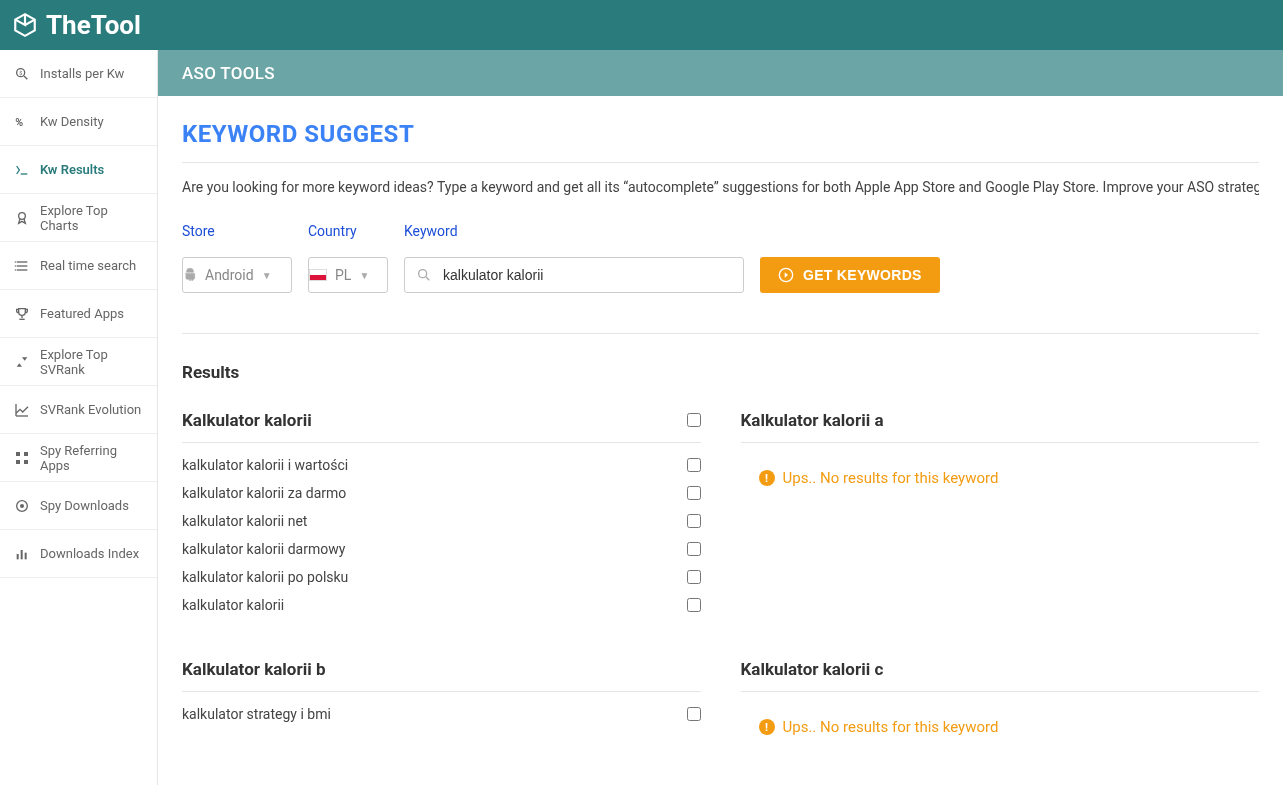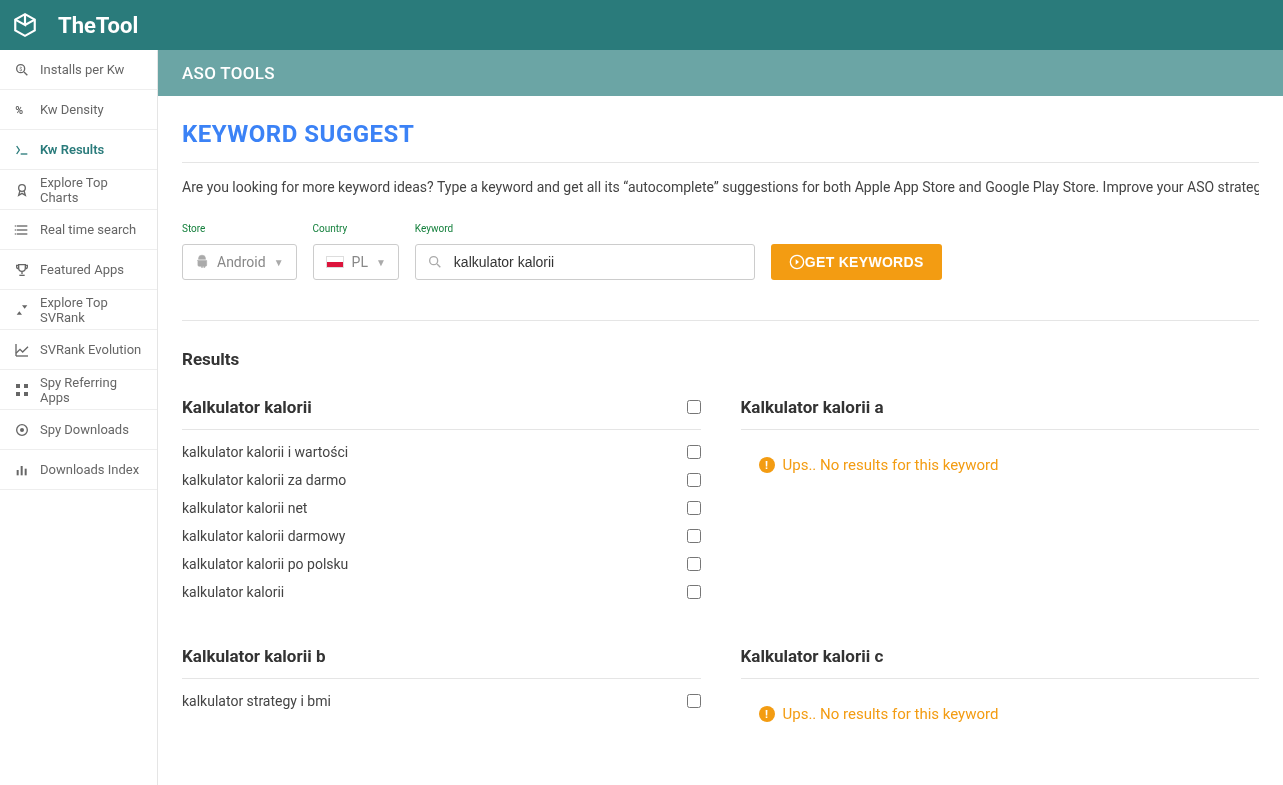--- a/index.html
+++ b/index.html
@@ -1,39 +1,39 @@
 <!DOCTYPE html>
 <html><head>
 <meta charset="utf-8">
 <style>
   * { box-sizing: border-box; margin: 0; padding: 0; }
   body { font-family: -apple-system, BlinkMacSystemFont, "Segoe UI", Roboto, Helvetica, Arial, sans-serif; font-size: 14px; color: #333; background: #fff; }
   .topbar { background: #2a7b7b; height: 50px; display: flex; align-items: center; padding: 0 12px; }
-  .logo { display: flex; align-items: center; color: #fff; font-weight: 700; font-size: 22px; gap:20px;}
+  .logo { display: flex; align-items: center; color: #fff; font-weight: 700; font-size: 26px; gap:8px;}
   .logo-icon { width: 26px; height: 26px; }
   .shell { display: flex; height: calc(785px - 50px); }
   .sidebar { width: 158px; border-right: 1px solid #e5e5e5; background: #fff; flex-shrink: 0; }
-  .nav-item { display: flex; align-items: center; gap: 10px; padding: 0 14px; height: 40px; border-bottom: 1px solid #eee; color: #666; font-size: 13px; cursor: pointer; }
+  .nav-item { display: flex; align-items: center; gap: 10px; padding: 0 14px; height: 48px; border-bottom: 1px solid #eee; color: #666; font-size: 13px; cursor: pointer; }
   .nav-item.active { color: #2a7b7b; font-weight: 600; }
   .nav-item .nav-icon { width: 16px; height: 16px; flex-shrink: 0; display: inline-flex; align-items:center; justify-content:center; }
   .nav-item .nav-icon svg { width:16px; height:16px; fill: currentColor; }
   .main { flex: 1; overflow: hidden; display:flex; flex-direction:column; }
   .subheader { background: #6ba5a5; color: #fff; padding: 0 24px; height: 46px; display:flex; align-items:center; font-size: 17px; font-weight:500; letter-spacing:0.3px;}
   .content { padding: 24px 24px 0 24px; overflow-y:auto; flex:1; }
   h1.page-title { font-size: 24px; font-weight: 700; color: #3b82f6; letter-spacing: 0.5px; padding-bottom: 14px; border-bottom: 1px solid #e5e5e5; margin-bottom: 16px; }
   .intro { color: #444; font-size: 14px; margin-bottom: 28px; white-space: nowrap; overflow: hidden; }
   .filters { display: flex; gap: 16px; align-items: flex-end; padding-bottom: 40px; border-bottom: 1px solid #e5e5e5; margin-bottom: 28px;}
-  .field label { display: block; font-size: 10px; color: #15803d; margin-bottom: 10px; }
-  .select-box { height: 36px; border: 1px solid #ccc; border-radius: 3px; background: #fff; display: inline-flex; align-items: center; padding: 0 12px; gap: 8px; color: #888; min-width: 110px; cursor:pointer;}
+  .field label { display: block; font-size: 14px; color: #1d4ed8; margin-bottom: 18px; }
+  .select-box { height: 36px; border: 1px solid #ccc; border-radius: 3px; background: #fff; display: inline-flex; align-items: center; padding: 0 0; gap: 8px; color: #888; min-width: 110px; cursor:pointer;}
   .select-box .caret { font-size: 10px; color:#aaa; }
   .flag-pl { width:18px; height:12px; display:inline-block; position:relative; background: linear-gradient(to bottom, #fff 0 50%, #dc143c 50% 100%); border:1px solid #ddd;}
   .kw-input-wrap { position:relative; }
   .kw-input-wrap .search-ico { position:absolute; left:12px; top:50%; transform:translateY(-50%); color:#aaa; width:16px; height:16px;}
   .kw-input { height:36px; width: 340px; border:1px solid #ccc; border-radius:3px; padding: 0 12px 0 38px; font-size:14px; color:#333; }
-  .btn-primary { height:36px; background:#f39c12; color:#fff; border:none; border-radius:3px; padding: 0 18px; font-size:14px; font-weight:600; display:inline-flex; align-items:center; gap:0; cursor:pointer; letter-spacing:0.3px;}
+  .btn-primary { height:36px; background:#f39c12; color:#fff; border:none; border-radius:3px; padding: 0 18px; font-size:14px; font-weight:600; display:inline-flex; align-items:center; gap:9px; cursor:pointer; letter-spacing:0.3px;}
   .btn-primary .arrow-ico { width:16px; height:16px; }
   .results-title { font-size: 17px; font-weight:700; color:#333; margin-bottom: 28px; }
   .results-grid { display: grid; grid-template-columns: 1fr 1fr; column-gap: 40px; row-gap: 40px; }
   .group-header { display:flex; align-items:center; justify-content:space-between; border-bottom:1px solid #e5e5e5; padding-bottom: 12px; margin-bottom: 8px;}
   .group-header h3 { font-size: 17px; font-weight:700; color:#333; }
   .kw-row { display:flex; align-items:center; justify-content:space-between; padding: 6px 0; font-size:14px; color:#444;}
   .kw-row input[type=checkbox] { width:14px; height:14px; cursor:pointer; }
   .no-results { color:#f39c12; display:flex; align-items:center; gap:8px; padding: 18px 0 0 18px; font-size:15px;}
   .no-results .warn-ico { width:16px; height:16px; background:#f39c12; border-radius:50%; display:inline-flex; align-items:center; justify-content:center; color:#fff; font-weight:700; font-size:11px;}
   .checkbox-plain { width:14px; height:14px; cursor:pointer;}

